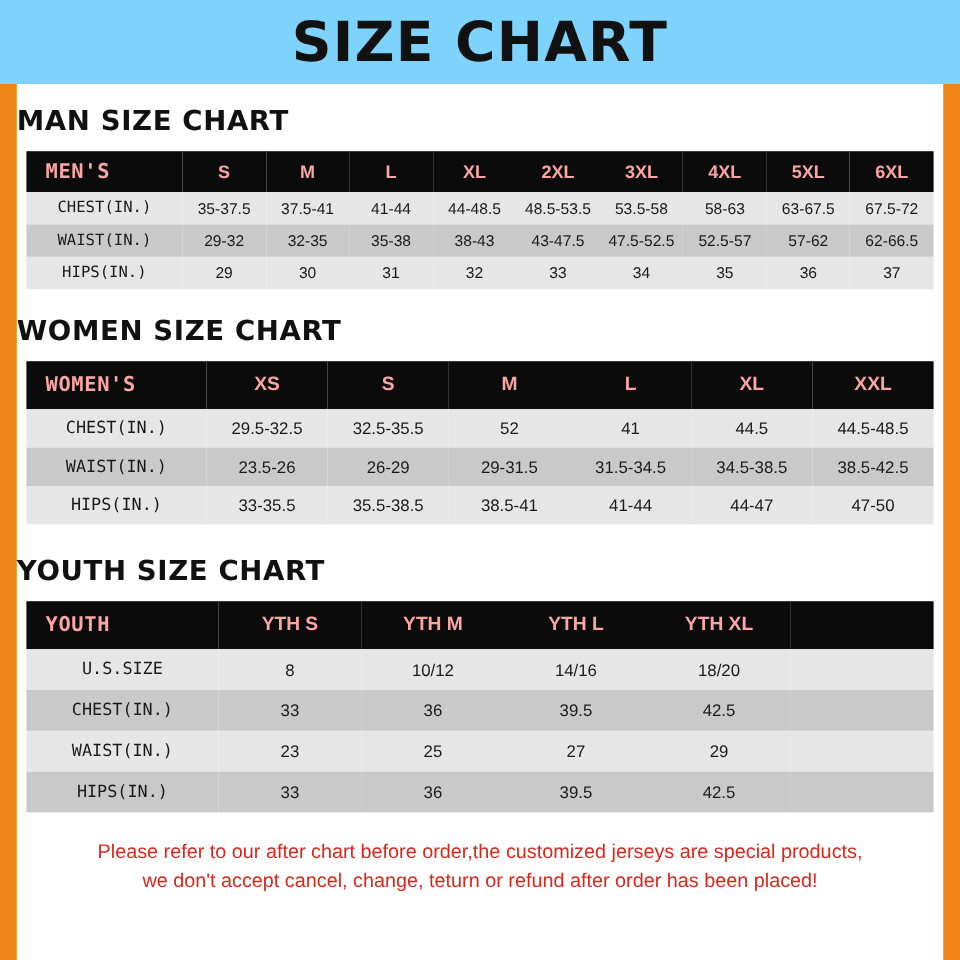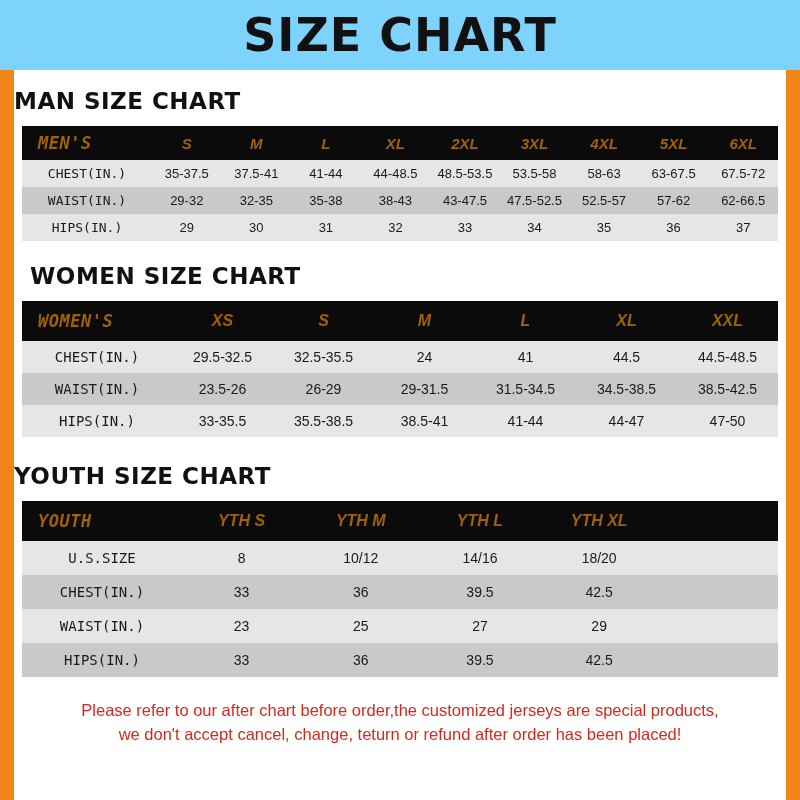--- a/index.html
+++ b/index.html
@@ -39,44 +39,43 @@
     line-height: 1;
   }
   .section-title {
     font-family: "DejaVu Sans", sans-serif;
     font-weight: 700;
     font-size: 23px;
     color: #111111;
     letter-spacing: 0.5px;
   }
   .man-title { margin: 18px 0 12px; }
-  .women-title { margin: 22px 0 12px; padding-left: 16px; }
+  .women-title { margin: 22px 0 12px; }
   .youth-title { margin: 26px 0 12px; }
 
   table {
     border-collapse: collapse;
     width: 756px;
     margin: 0 auto;
     table-layout: fixed;
   }
   table td, table th {
     padding: 0;
     text-align: center;
     vertical-align: middle;
     font-family: "Liberation Sans", sans-serif;
   }
   thead tr {
     background: #0b0b0b;
   }
   thead th {
-    color: #a16207;
+    color: #fca5a5;
     height: 34px;
     font-size: 15px;
     font-weight: 700;
-    font-style: italic;
   }
   thead th.rowlabel {
     text-align: left;
     padding-left: 16px;
     font-family: "DejaVu Sans Mono", monospace;
     font-size: 17px;
     letter-spacing: 0.5px;
   }
   tbody tr td {
     height: 27px;
@@ -216,21 +215,21 @@
         <th>L</th>
         <th>XL</th>
         <th>XXL</th>
       </tr>
     </thead>
     <tbody>
       <tr class="light">
         <td class="rowlabel">CHEST(IN.)</td>
         <td>29.5-32.5</td>
         <td>32.5-35.5</td>
-        <td>24</td>
+        <td>52</td>
         <td>41</td>
         <td>44.5</td>
         <td>44.5-48.5</td>
       </tr>
       <tr class="dark">
         <td class="rowlabel">WAIST(IN.)</td>
         <td>23.5-26</td>
         <td>26-29</td>
         <td>29-31.5</td>
         <td>31.5-34.5</td>

